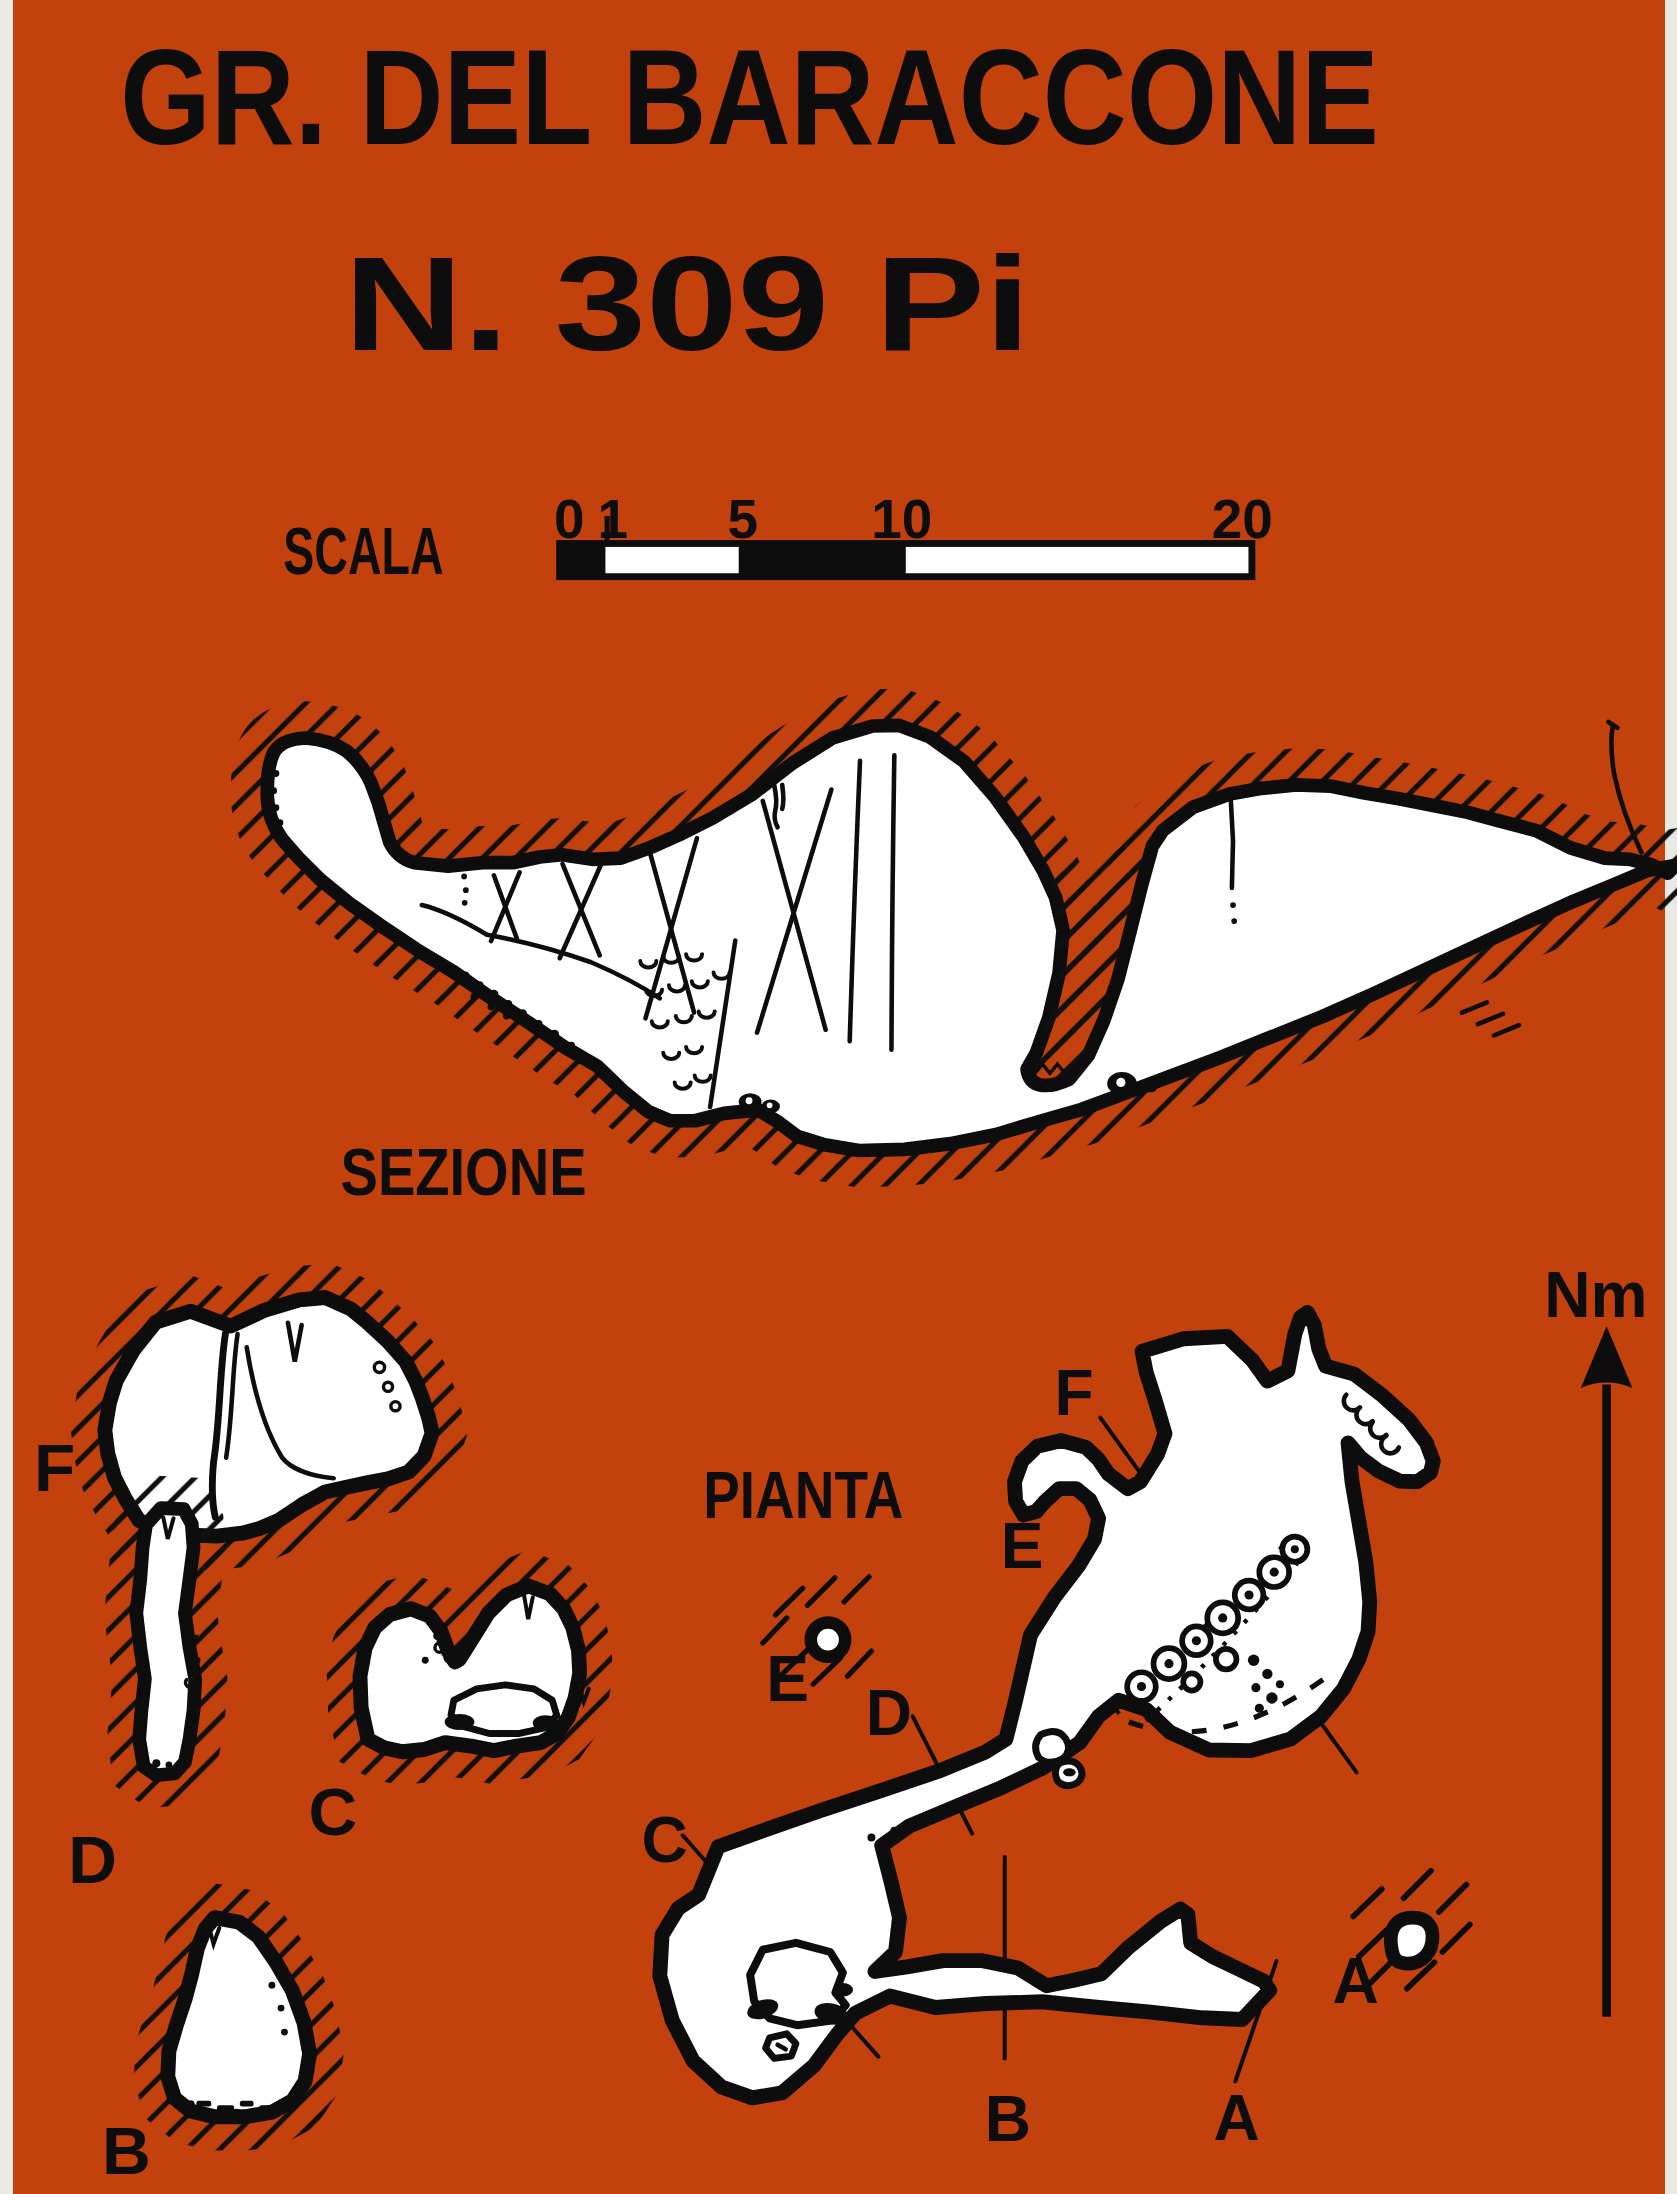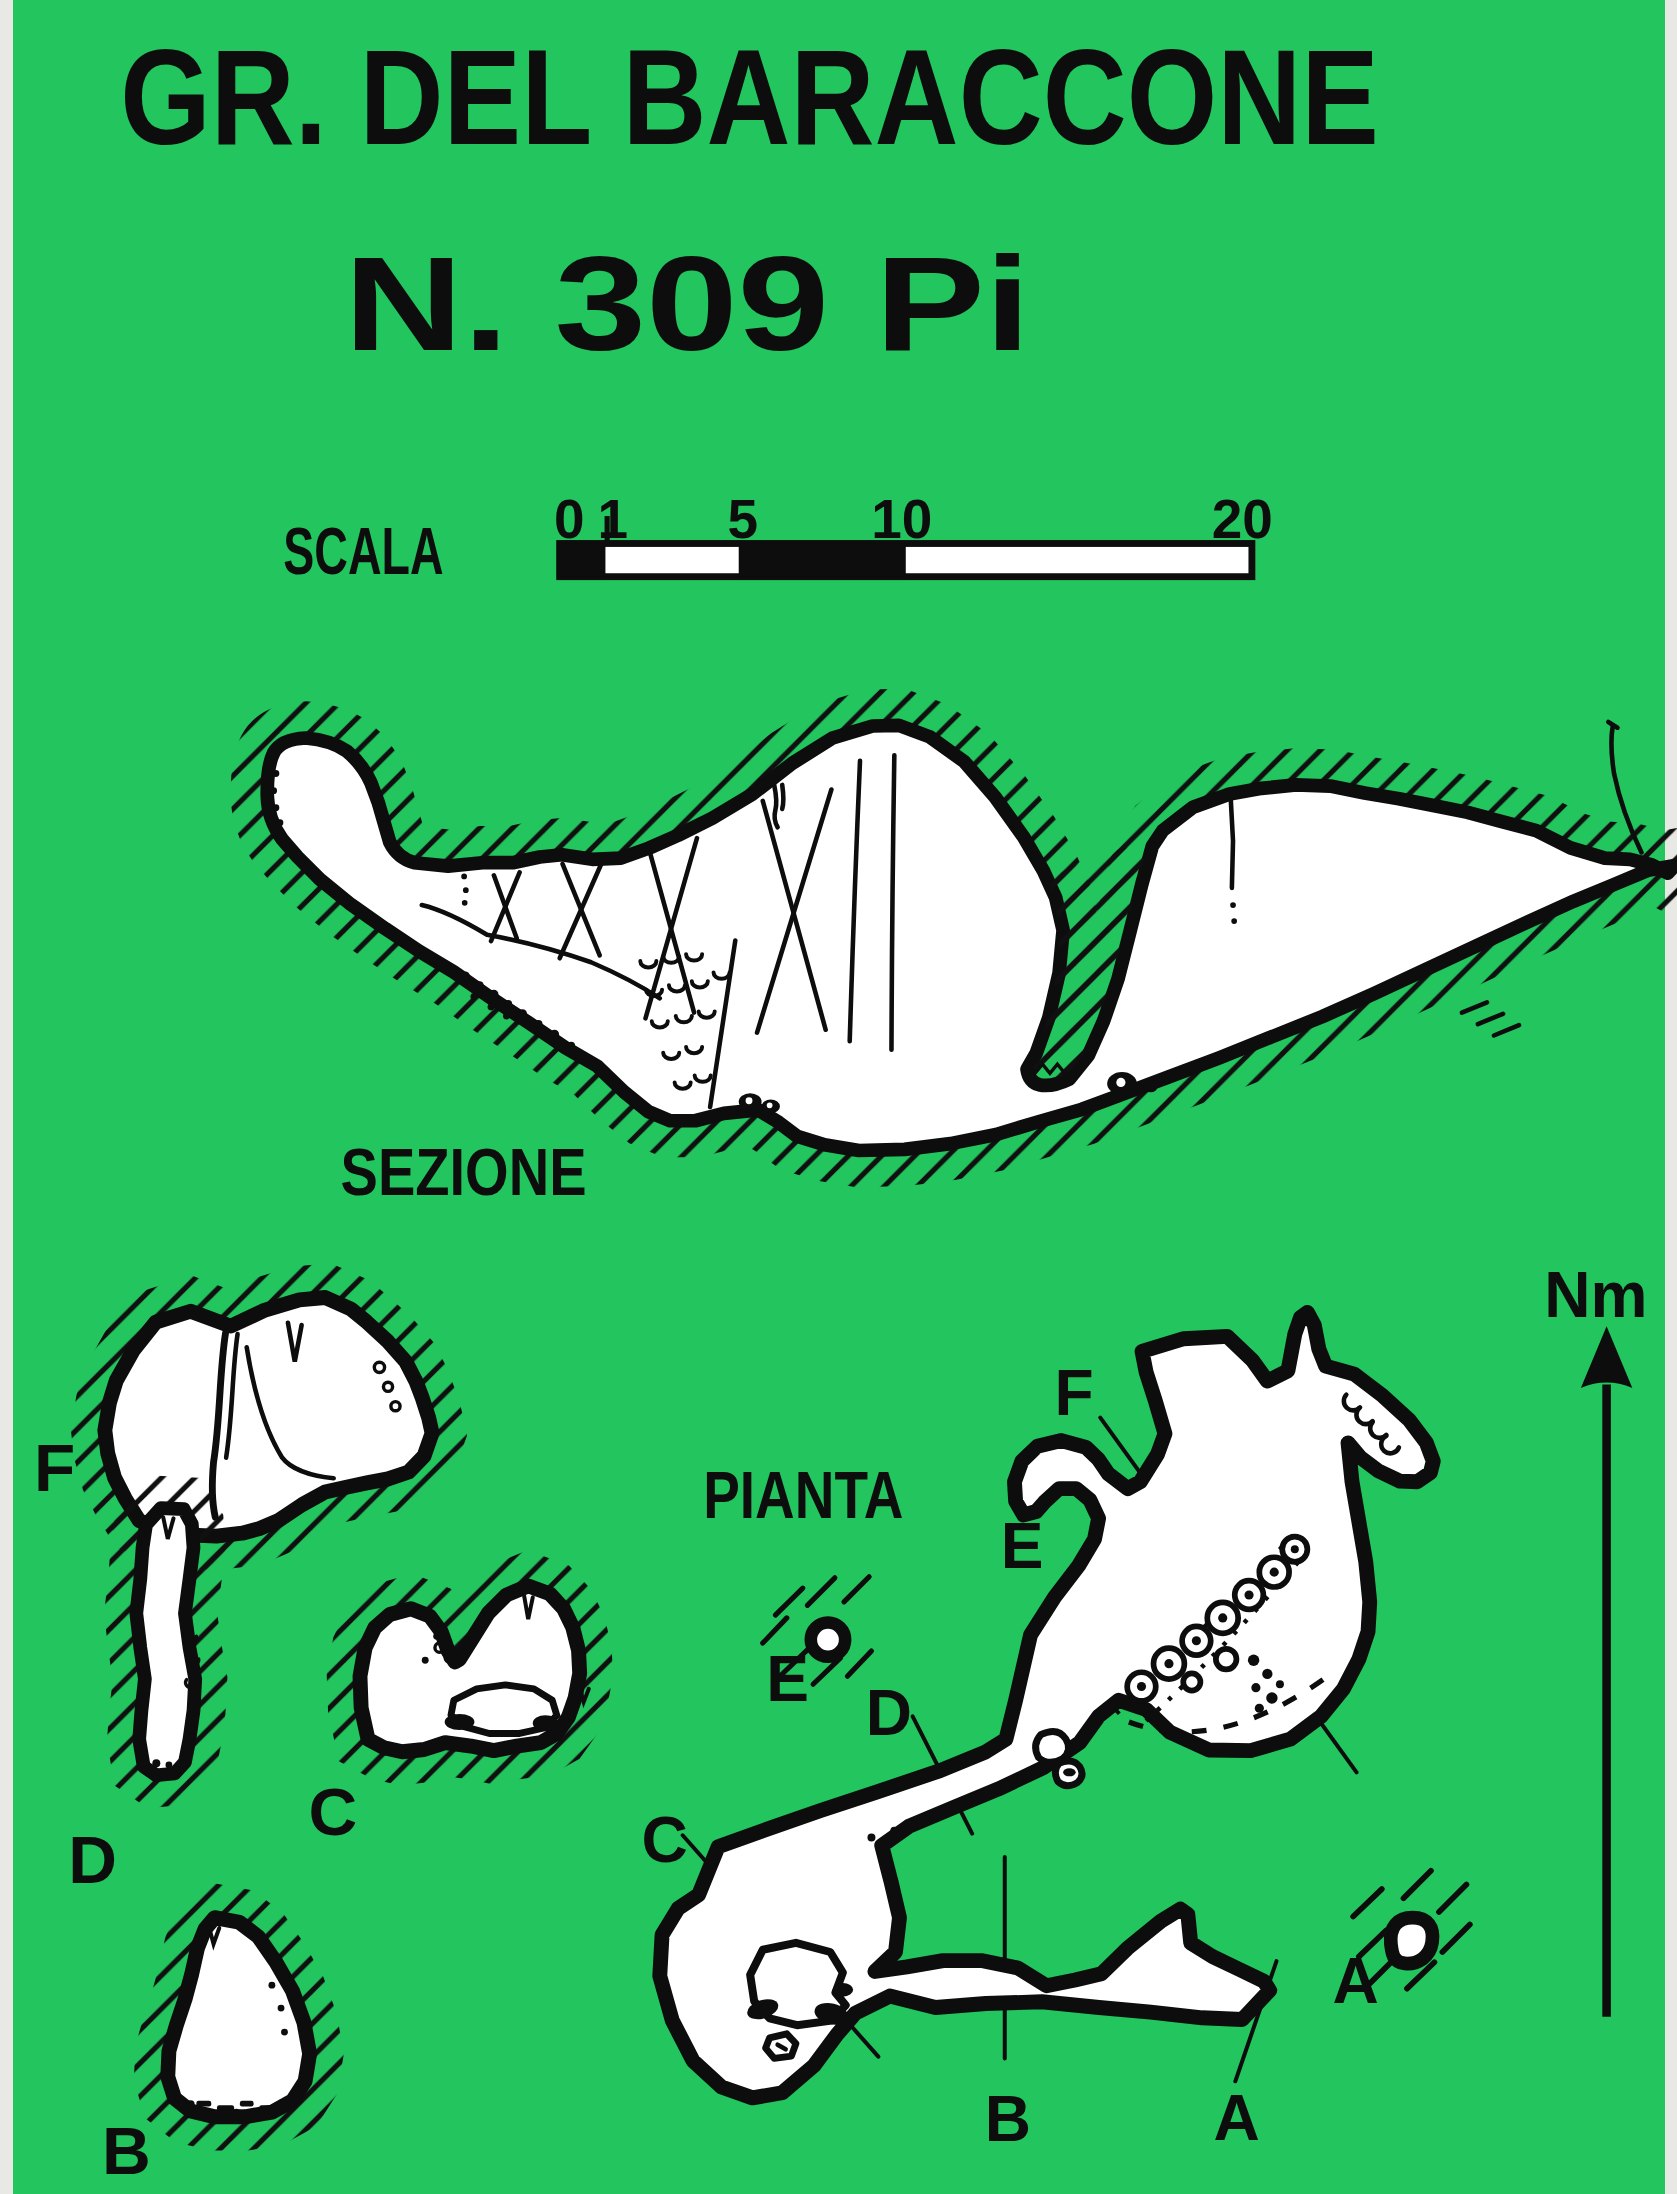--- a/index.html
+++ b/index.html
@@ -1,16 +1,16 @@
 <!DOCTYPE html>
 <html style="font-size:9.2px"><head>
 <meta charset="utf-8">
 <style>
   html,body{margin:0;padding:0;background:#e8e8e4;}
-  .page{width:1652px;height:2194px;background:#22c55e;position:relative;margin:0 auto;}
+  .page{width:1652px;height:2194px;background:#c2410c;position:relative;margin:0 auto;}
   svg{display:block;}
   text{font-family:"Liberation Sans","DejaVu Sans",sans-serif;font-weight:700;fill:#0d0d0d;}
   .t-title{font-size:238px;}
   .t-sub{font-size:232px;}
   .t-h{font-size:118px;}
   .t-num{font-size:96px;}
   .t-lbl{font-size:118px;}
   .t-n{font-size:112px;}
 </style>
 </head>

